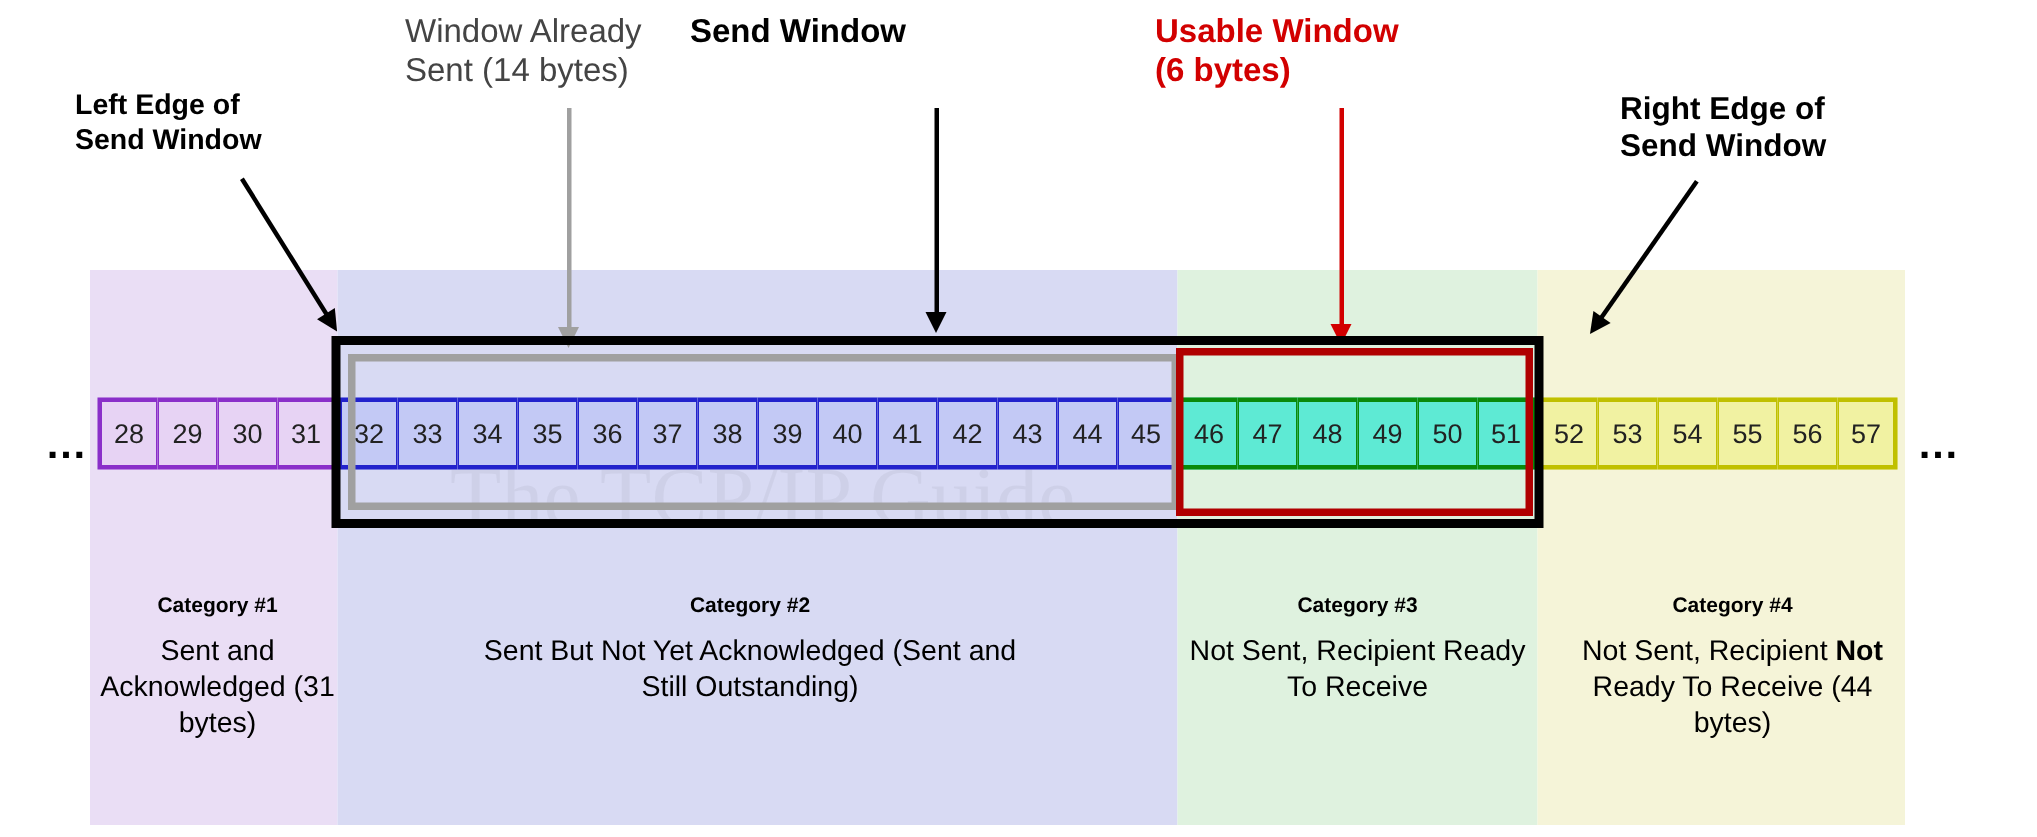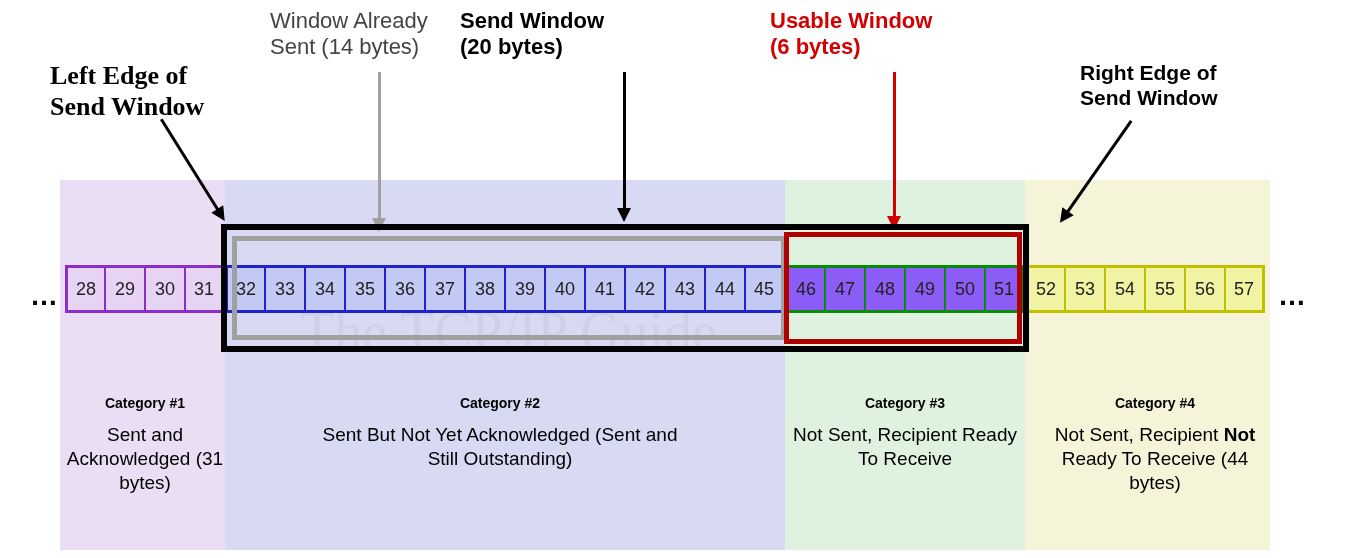--- a/index.html
+++ b/index.html
@@ -15,21 +15,21 @@
     position: absolute;
     left: 0; top: 0; width: 1358px; height: 558px;
   }
   
   .top-label { position: absolute; font-size: 22px; line-height: 1.2; }
   .top-label .l1 { display:block; }
   .top-label .l2 { display:block; }
   .top-label.window-already { left: 270px; top: 8px; width: 220px; color:#444; }
   .top-label.send-window { left: 460px; top: 8px; width: 220px; font-weight: bold; }
   .top-label.usable-window { left: 770px; top: 8px; width: 200px; font-weight: bold; color:#d20000; }
-  .top-label.left-edge { left: 50px; top: 60px; width: 180px; font-weight: bold; font-size: 26px; font-family: Liberation Serif, serif; }
+  .top-label.left-edge { left: 50px; top: 60px; width: 180px; font-weight: bold; font-size: 19px; }
   .top-label.right-edge { left: 1080px; top: 60px; width: 200px; font-weight: bold; font-size: 21px; }
 
   
   .zone { position:absolute; top: 180px; height: 370px; }
   .zone.cat1 { left: 60px;  width: 165px; background:#eadef5; }
   .zone.cat2 { left: 225px; width: 560px; background:#d8daf3; }
   .zone.cat3 { left: 785px; width: 240px; background:#dff2df; }
   .zone.cat4 { left:1025px; width: 245px; background:#f5f4d8; }
 
   
@@ -41,21 +41,21 @@
   .byte {
     width: 40px; height: 48px;
     display:flex; align-items:center; justify-content:center;
     font-size: 18px; font-weight: 500; color:#222;
     border-style: solid; border-width: 3px 1.5px;
   }
   .byte:first-child { border-left-width:3px; }
   .byte:last-child  { border-right-width:3px; }
   .cat1cell { background:#e7d3f4; border-color:#8a2fc9; }
   .cat2cell { background:#c3c9f5; border-color:#2222cc; }
-  .cat3cell { background:#8b5cf6; border-color:#0a8a0a; }
+  .cat3cell { background:#5eead4; border-color:#0a8a0a; }
   .cat4cell { background:#f1f2a2; border-color:#c0c000;text-align:center; }
 
   
   .sendwin {
     position:absolute;
     left: 221px; top: 224px;
     width: 808px; height: 128px;
     border: 6px solid #000;
     pointer-events:none;
   }
@@ -128,21 +128,20 @@
   <div class="zone cat4"></div>
 
   <div class="watermark">The TCP/IP Guide</div>
 
   <div class="top-label window-already">
     <span class="l1">Window Already</span>
     <span class="l2">Sent (14 bytes)</span>
   </div>
   <div class="top-label send-window">
     <span class="l1">Send Window</span>
-    <span class="l2">(20 bytes)</span>
   </div>
   <div class="top-label usable-window">
     <span class="l1">Usable Window</span>
     <span class="l2">(6 bytes)</span>
   </div>
   <div class="top-label left-edge">
     <span class="l1">Left Edge of</span>
     <span class="l2">Send Window</span>
   </div>
   <div class="top-label right-edge">

